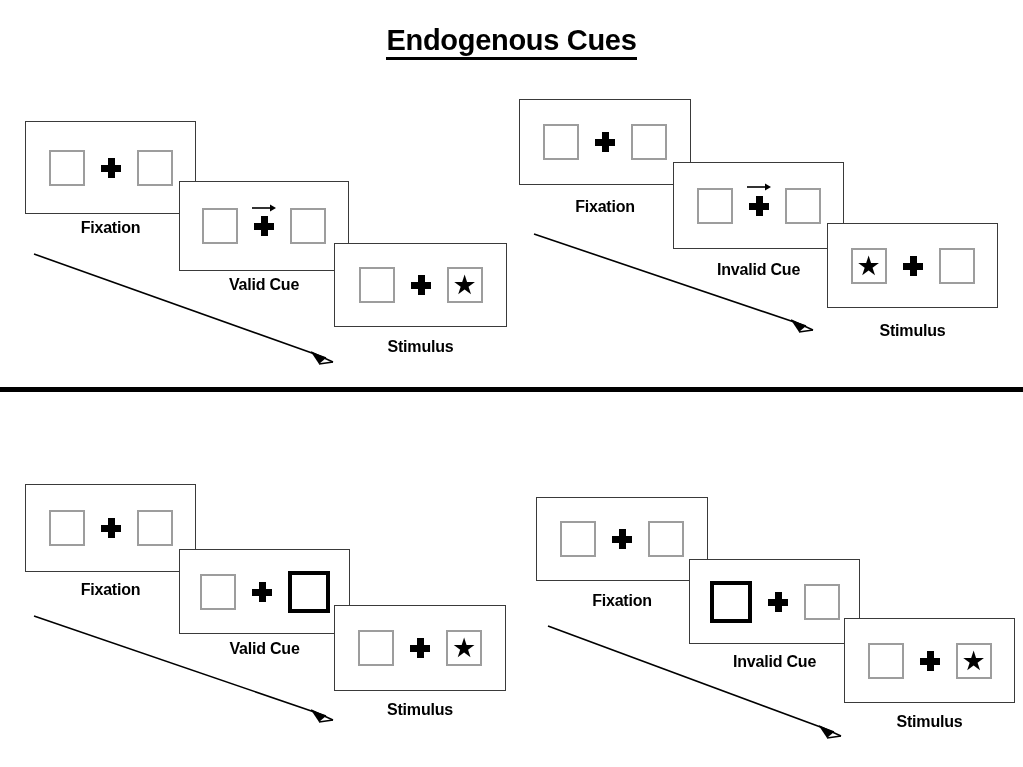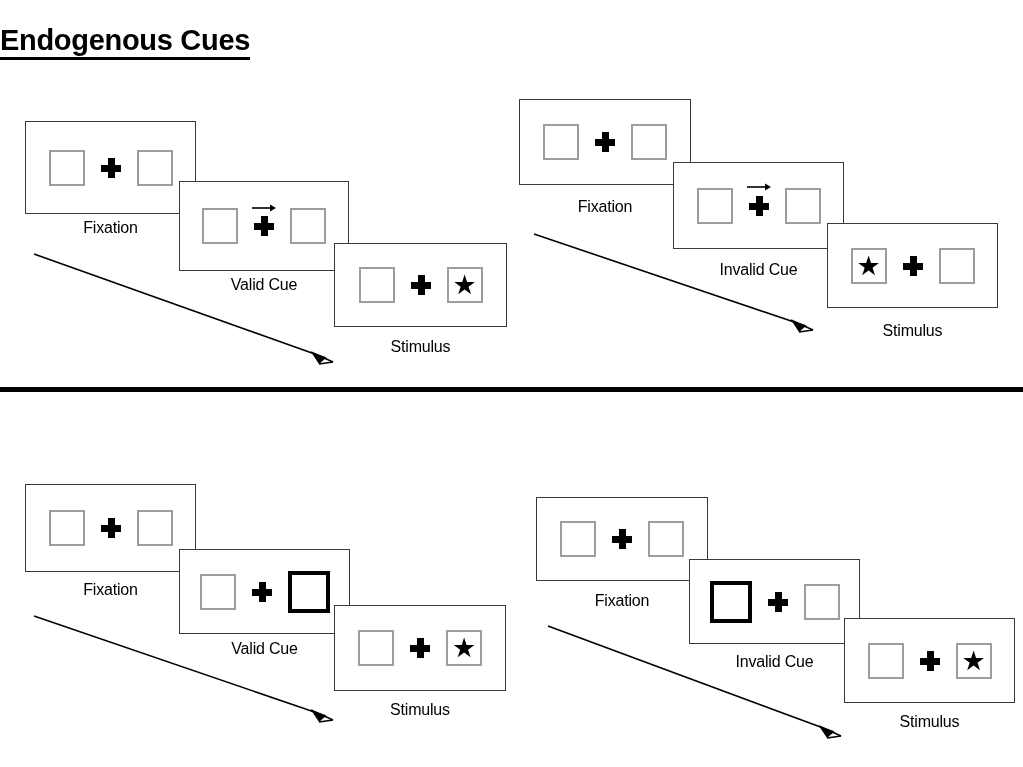--- a/index.html
+++ b/index.html
@@ -16,20 +16,21 @@
     height: 767px;
     background: #ffffff;
     overflow: hidden;
   }
 
   
   .section-title {
     position: absolute;
     width: 100%;
     left: 0;
+    text-align: center;
     font-weight: bold;
     font-size: 29px;
     letter-spacing: -0.3px;
     color: #000000;
     white-space: nowrap;
   }
   .section-title span {
     border-bottom: 3px solid #000;
     padding-bottom: 1px;
   }
@@ -112,21 +113,21 @@
   .cue-arrow {
     position: absolute;
     width: 26px;
     height: 10px;
     pointer-events: none;
   }
 
   
   .caption {
     position: absolute;
-    font-weight: normal;
+    font-weight: bold;
     font-size: 16px;
     color: #000;
     white-space: nowrap;
     letter-spacing: -0.2px;
   }
 
   
   .flow-arrow {
     position: absolute;
     pointer-events: none;

